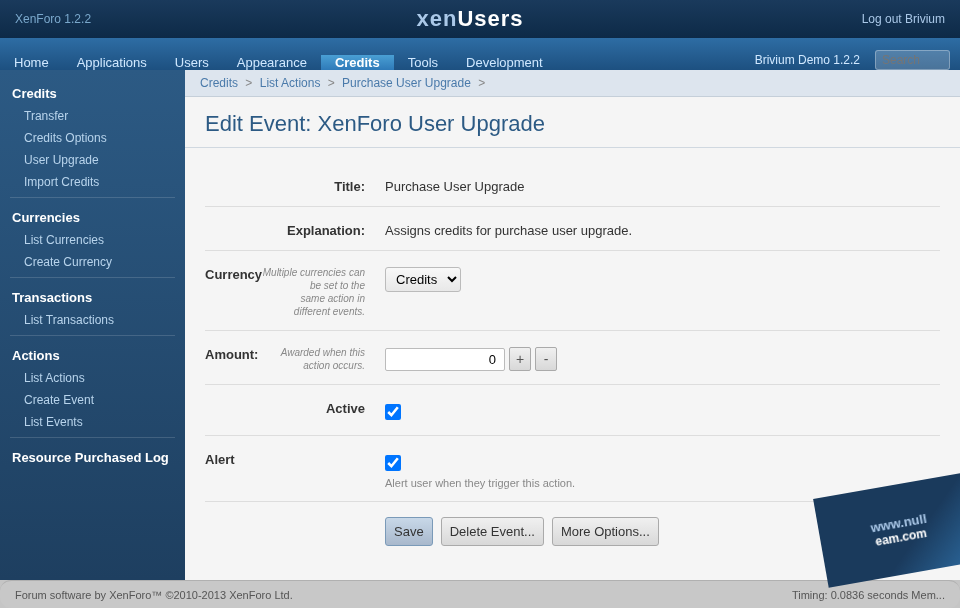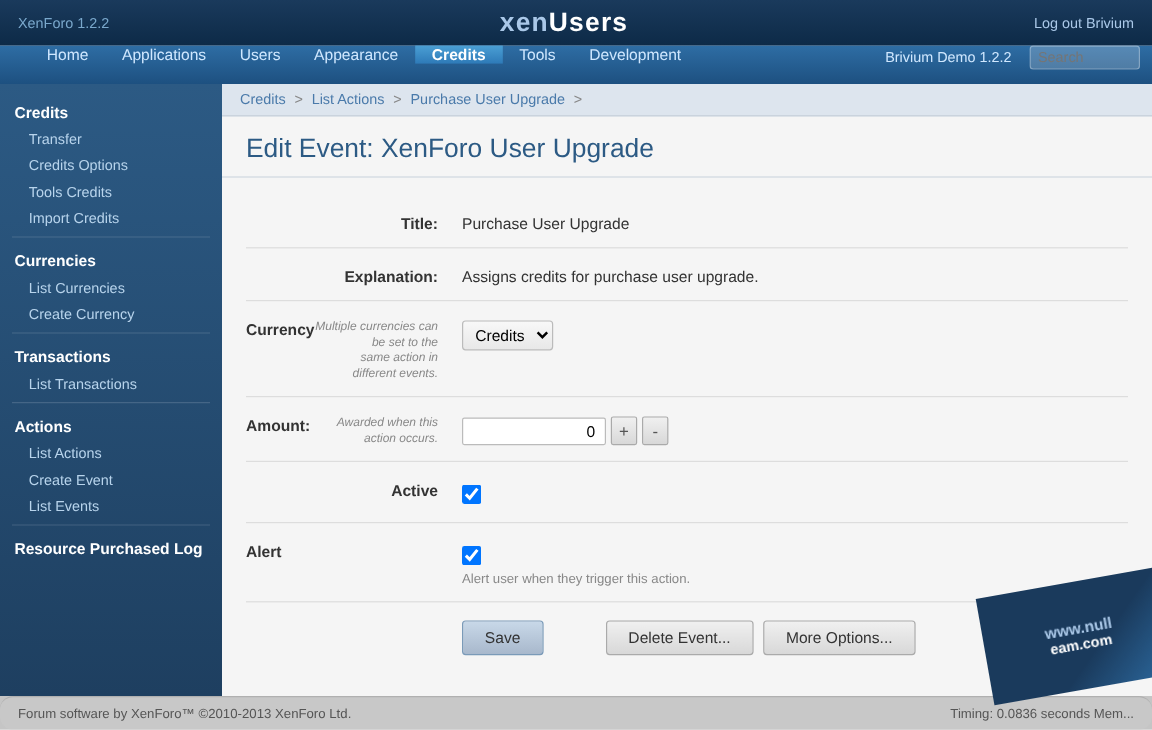--- a/index.html
+++ b/index.html
@@ -25,22 +25,21 @@
     #logo span.xen { color: #aac8e8; }
     #logo span.foro { color: #fff; }
     #site-name-left { color: #7aa8cc; font-size: 12px; min-width: 120px; }
     #logout-right { color: #aac8e8; font-size: 12px; min-width: 140px; text-align: right; }
 
     
     #nav-bar {
       background: linear-gradient(to bottom, #2e6da4, #1d5080);
       height: 32px;
       display: flex;
-      align-items: flex-start;
-      padding-left: 25px;
+      align-items: flex-end;
     }
     .nav-item {
       color: #d0e8ff;
       padding: 0 14px;
       display: flex;
       align-items: center;
       font-size: 13px;
       cursor: pointer;
       white-space: nowrap;
     }
@@ -58,21 +57,21 @@
       padding-right: 10px;
       gap: 15px;
     }
     .nav-search {
       background: rgba(255,255,255,0.2);
       border: 1px solid rgba(255,255,255,0.3);
       border-radius: 3px;
       padding: 2px 6px;
       color: #fff;
       font-size: 12px;
-      width: 92px;
+      width: 75px;
     }
 
     
     #main {
       display: flex;
       height: calc(608px - 38px - 32px - 28px);
     }
 
     
     #sidebar {
@@ -234,36 +233,35 @@
       margin-top: 3px;
     }
 
     
     #button-row {
       display: flex;
       gap: 8px;
       padding: 15px 0 10px 180px;
     }
     .btn {
-      padding: 6px 18px;
+      padding: 6px 8px;
       border-radius: 3px;
       font-size: 13px;
       cursor: pointer;
       border: 1px solid;
     }
     .btn-save {
       background: linear-gradient(to bottom, #c8d8e8, #a8b8cc);
       border-color: #7a9ab8;
       color: #333;
     }
     .btn-delete {
       background: linear-gradient(to bottom, #f0f0f0, #d8d8d8);
       border-color: #aaa;
       color: #333;
-      margin-left: 44px;
     }
     .btn-more {
       background: linear-gradient(to bottom, #f0f0f0, #d8d8d8);
       border-color: #aaa;
       color: #333;
     }
 
     
     #footer {
       background: #c8c8c8;
@@ -324,21 +322,21 @@
     <input class="nav-search" type="text" placeholder="Search" style="">
   </div>
 </div>
 
 <div id="main">
 
   <div id="sidebar">
     <div class="sidebar-section-title">Credits</div>
     <a class="sidebar-item">Transfer</a>
     <a class="sidebar-item">Credits Options</a>
-    <a class="sidebar-item">Tools Credits</a>
+    <a class="sidebar-item">User Upgrade</a>
     <a class="sidebar-item">Import Credits</a>
     <hr class="sidebar-divider">
     <div class="sidebar-section-title">Currencies</div>
     <a class="sidebar-item">List Currencies</a>
     <a class="sidebar-item">Create Currency</a>
     <hr class="sidebar-divider">
     <div class="sidebar-section-title">Transactions</div>
     <a class="sidebar-item">List Transactions</a>
     <hr class="sidebar-divider">
     <div class="sidebar-section-title">Actions</div>

